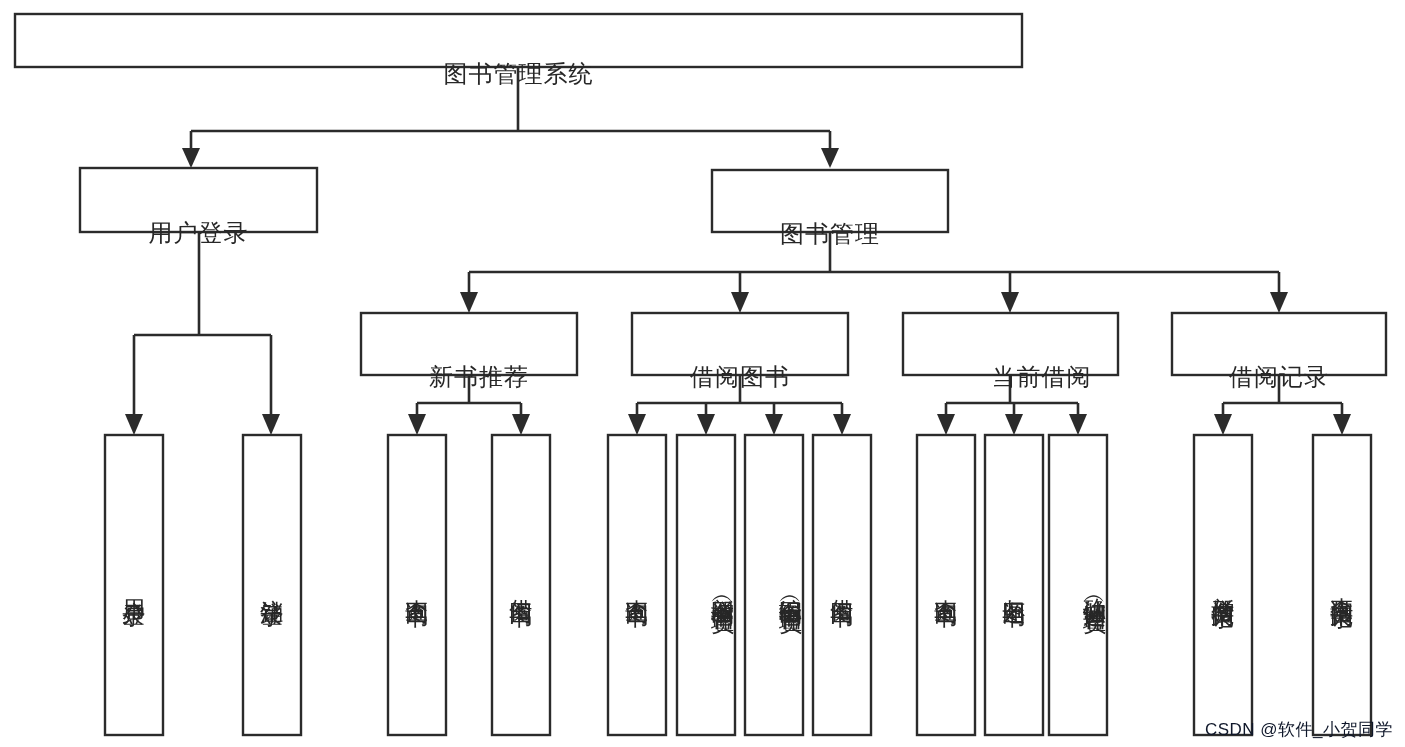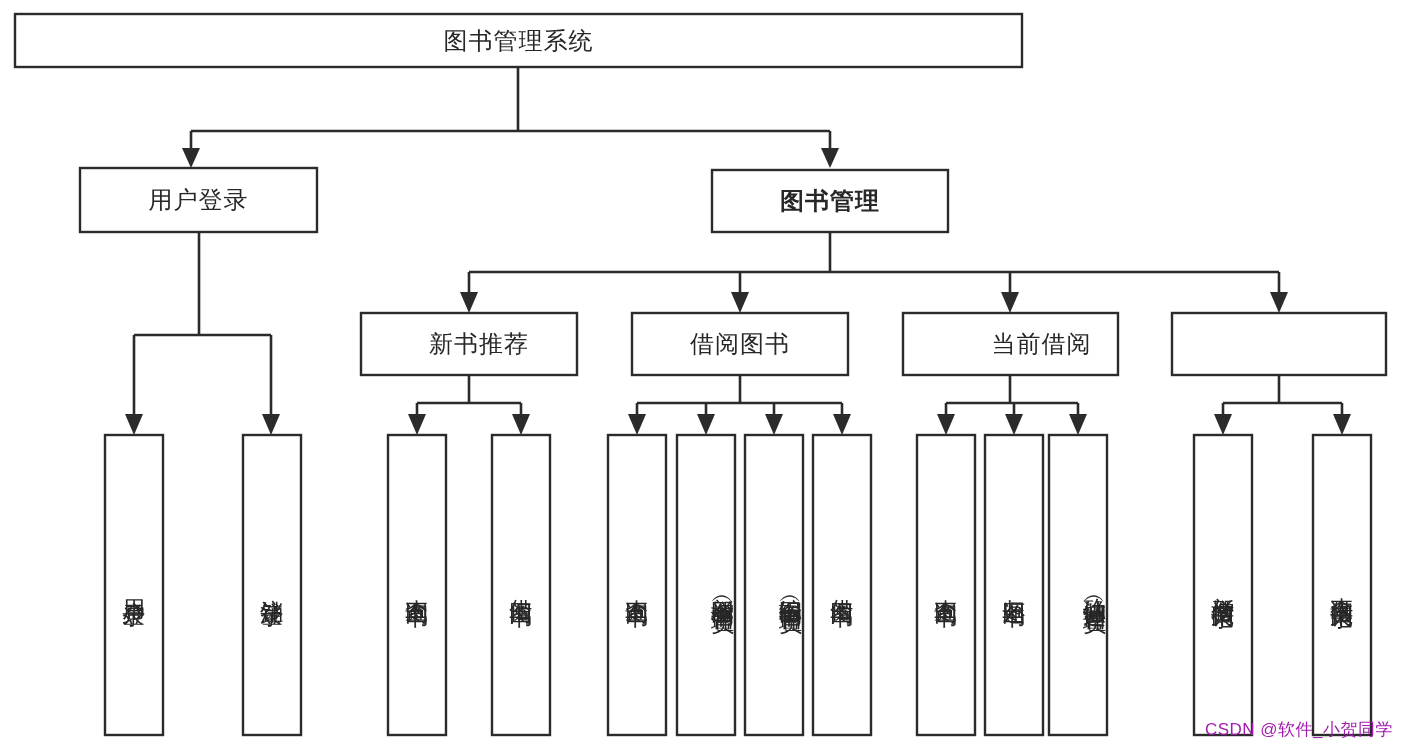--- a/index.html
+++ b/index.html
@@ -41,21 +41,21 @@
   .edge-arrow {
     fill: #2b2b2b;
     stroke: none;
   }
   .watermark-text {
     position: absolute;
     right: 12px;
     bottom: 6px;
     font-family: "Liberation Sans", "DejaVu Sans", sans-serif;
     font-size: 17px;
-    color: #a21caf;
+    color: #0f172a;
     white-space: nowrap;
     letter-spacing: 0.5px;
     margin-left: 48px;
   }
   .vlabel {
     position: absolute;
     display: flex;
     align-items: center;
     justify-content: center;
     writing-mode: vertical-rl;
@@ -72,20 +72,21 @@
     position: absolute;
     display: flex;
     align-items: center;
     justify-content: center;
     font-family: "Liberation Sans", "DejaVu Sans", sans-serif;
     font-size: 24px;
     color: #272727;
     letter-spacing: 1px;
     white-space: nowrap;
     pointer-events: none;
+    margin-top: 33px;
   }
 </style>
 </head>
 <body>
 
 <div id="diagram-root">
 
   <svg class="diagram-canvas" viewBox="0 0 1405 747">
 
     <g>
@@ -178,28 +179,29 @@
 
       <rect class="node-box" x="1194" y="435" width="58" height="300"></rect>
       <rect class="node-box" x="1313" y="435" width="58" height="300"></rect>
     </g>
   </svg>
 
   <div class="hlabel" style="left:15px; top:14px; width:1007px; height:53px;">图书管理系统</div>
 
   <div class="hlabel" style="left:80px; top:168px; width:237px; height:64px;">用户登录</div>
 
-  <div class="hlabel" style="left:712px; top:170px; width:236px; height:62px;font-weight:bold;">图书管理</div>
+  <div class="hlabel" style="left:712px; top:170px; width:236px; height:62px;">图书管理</div>
 
   <div class="hlabel" style="left:371px; top:313px; width:216px; height:62px;">新书推荐</div>
 
   <div class="hlabel" style="left:632px; top:313px; width:216px; height:62px;">借阅图书</div>
 
   <div class="hlabel" style="left:903px; top:313px; width:215px; height:62px;padding-left:31px;">当前借阅</div>
 
+  <div class="hlabel" style="left:1172px; top:313px; width:214px; height:62px;">借阅记录</div>
 
   <div class="vlabel" style="left:105px; top:435px; width:58px; height:300px;">用户登录</div>
 
   <div class="vlabel" style="left:243px; top:435px; width:58px; height:300px;">注销登录</div>
 
   <div class="vlabel" style="left:388px; top:435px; width:58px; height:300px;">查询图书</div>
 
   <div class="vlabel" style="left:492px; top:435px; width:58px; height:300px;">借阅图书</div>
 
   <div class="vlabel" style="left:608px; top:435px; width:58px; height:300px;">查询图书</div>

